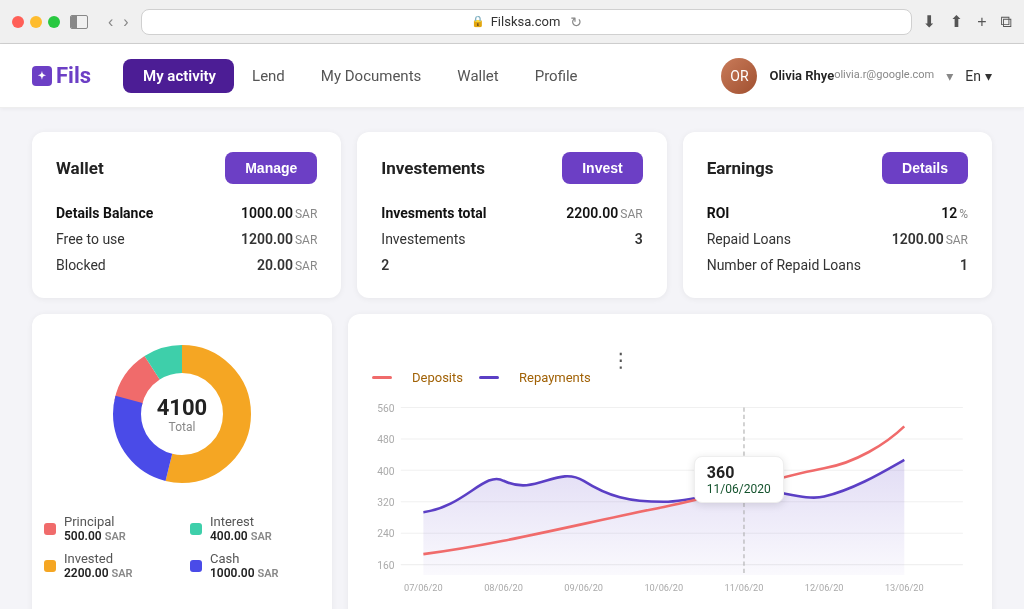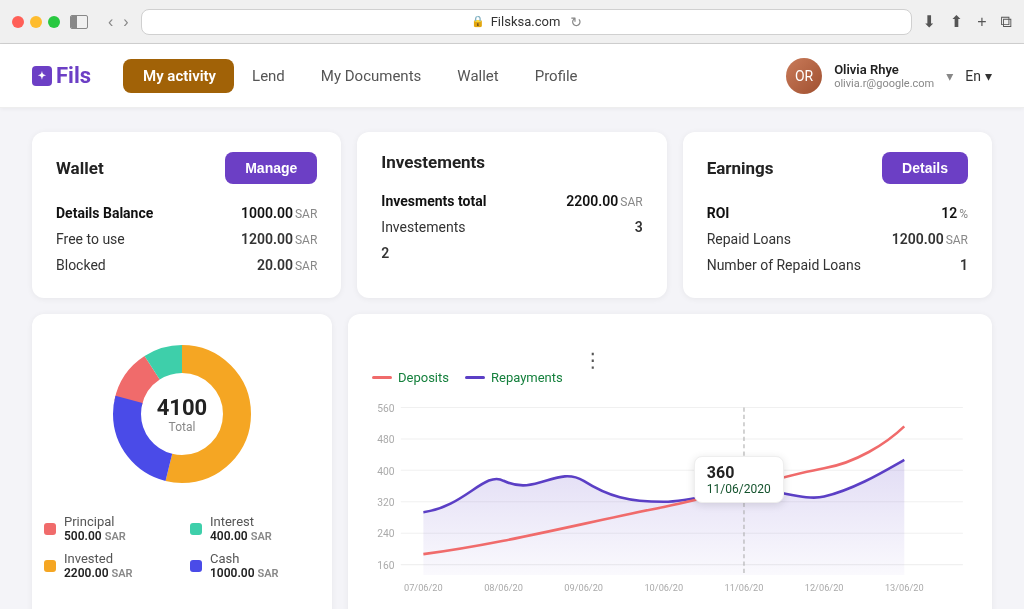--- a/index.html
+++ b/index.html
@@ -94,21 +94,21 @@
     }
     .nav-link {
       padding: 8px 18px;
       font-size: 15px;
       color: #555;
       cursor: pointer;
       border-radius: 8px;
       text-decoration: none;
     }
     .nav-link.active {
-      background: #a16207;
+      background: #4c1d95;
       color: white;
       font-weight: 600;
       padding-left: 20px;
     }
     .header-right {
       display: flex;
       align-items: center;
       gap: 12px;
     }
     .avatar {
@@ -116,21 +116,21 @@
       height: 36px;
       border-radius: 50%;
       background: linear-gradient(135deg, #c97b5a, #a05030);
       overflow: hidden;
       display: flex;
       align-items: center;
       justify-content: center;
       color: white;
       font-size: 14px;
     }
-    .user-info { display: flex; flex-direction: column; }
+    .user-info { display: flex; flex-direction: row; }
     .user-name { font-size: 13px; font-weight: 600; color: #222; }
     .user-email { font-size: 11px; color: #888; }
     .chevron { color: #888; font-size: 14px; }
     .lang-selector { display: flex; align-items: center; gap: 4px; font-size: 14px; color: #333; cursor: pointer; }
 
     
     .main {
       flex: 1;
       padding: 24px 32px;
       overflow: hidden;
@@ -260,23 +260,23 @@
     }
     .chart-title {
       font-size: 16px;
       font-weight: 700;
       color: #222;
       flex: 1;
     }
     .legend-line {
       display: flex;
       align-items: center;
-      gap: 6px;
+      gap: 20px;
       font-size: 13px;
-      color: #15803d;
+      color: #a16207;
       margin-top: 36px;
     }
     .line-color {
       width: 20px;
       height: 3px;
       border-radius: 2px;
     }
     .more-btn {
       background: none;
       border: none;
@@ -393,20 +393,21 @@
           <span>Blocked</span>
           <span class="card-row-value">
             <span>20.00</span><span class="sar">SAR</span>
           </span>
         </div>
       </div>
 
       <div class="card">
         <div class="card-header">
           <span class="card-title">Investements</span>
+          <button class="btn-purple">Invest</button>
         </div>
         <div class="card-row bold-label">
           <span>Invesments total</span>
           <span class="card-row-value">
             <span>2200.00</span><span class="sar">SAR</span>
           </span>
         </div>
         <div class="card-row">
           <span>Investements</span>
           <span class="card-row-value">3</span>

